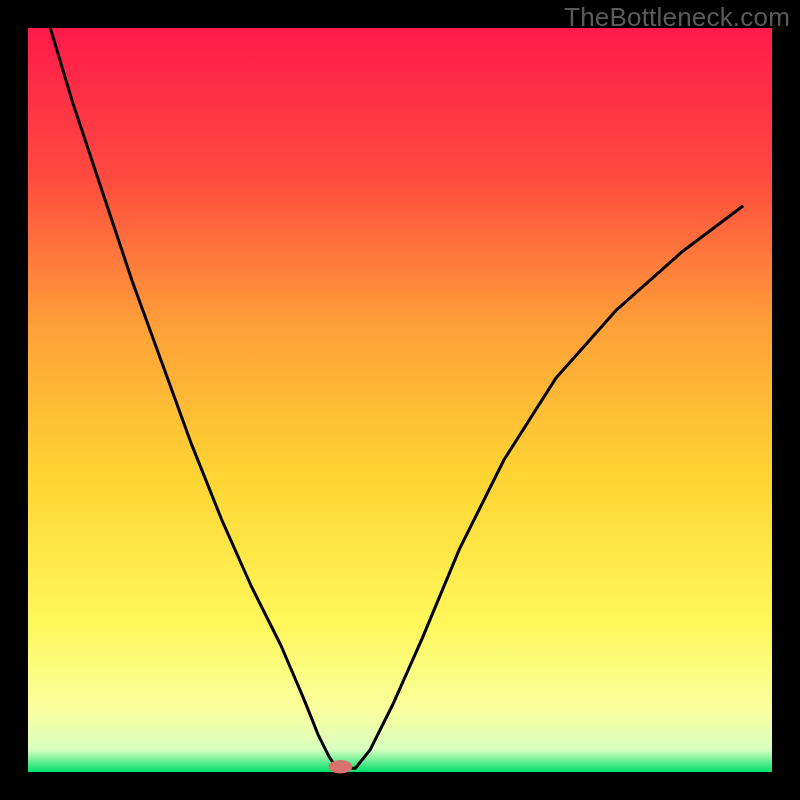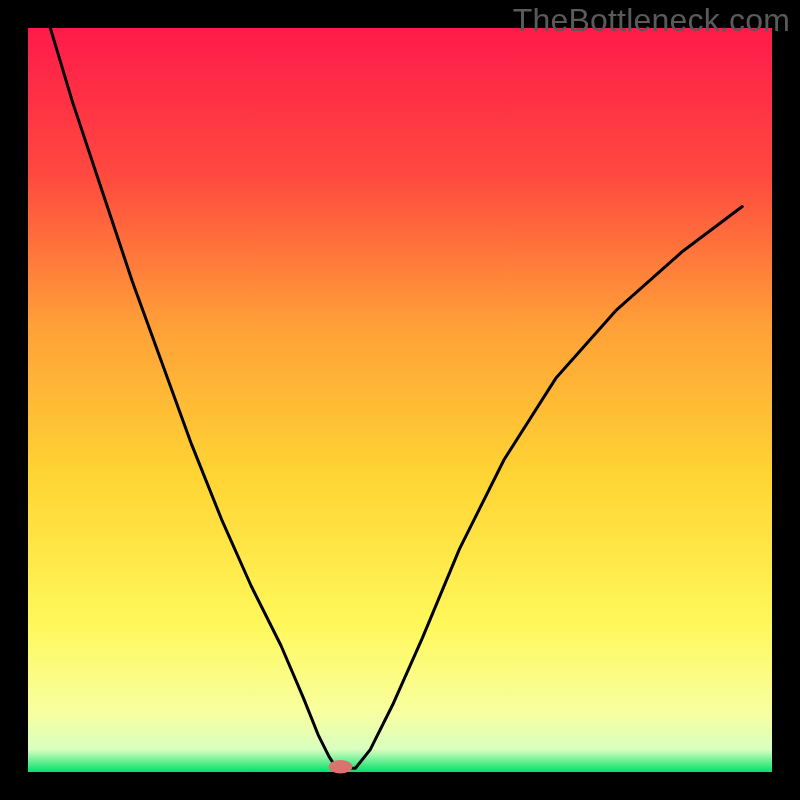--- a/index.html
+++ b/index.html
@@ -14,21 +14,21 @@
   .frame {
     position: relative;
     width: 800px;
     height: 800px;
     box-sizing: border-box;
   }
   .watermark {
     position: absolute;
     top: 2px;
     right: 10px;
-    font-size: 32px;
+    font-size: 26px;
     color: #5a5a5a;
     font-weight: 500;
     z-index: 10;
     letter-spacing: 0.2px;
   }
   svg {
     display: block;
   }
 </style>
 </head>

